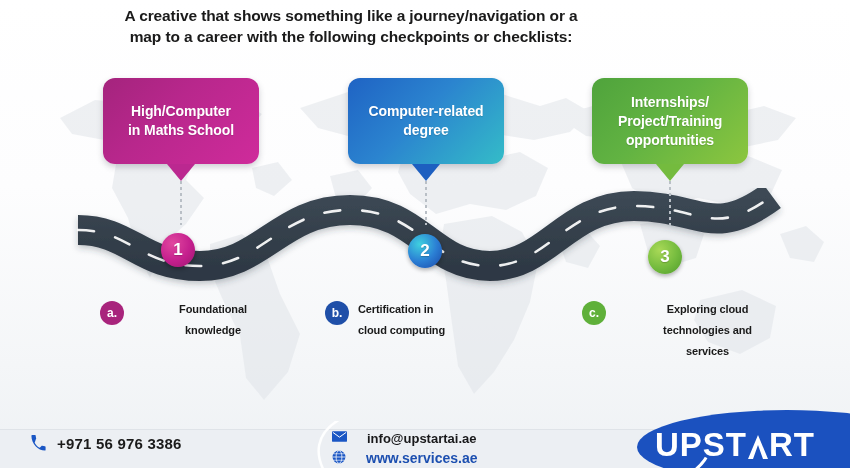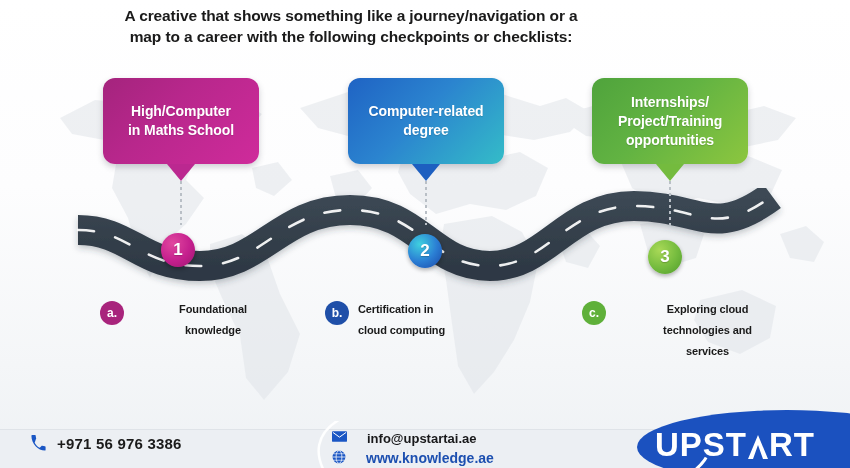--- a/index.html
+++ b/index.html
@@ -267,21 +267,21 @@
         <span class="ctxt">info@upstartai.ae</span>
       </div>
       <div class="contact-row web">
         <svg width="14" height="14" viewBox="0 0 24 24">
           <circle cx="12" cy="12" r="11" fill="#1a56c4"></circle>
           <ellipse cx="12" cy="12" rx="5" ry="11" stroke="#ffffff" stroke-width="1.3" fill="none"></ellipse>
           <line x1="1" y1="12" x2="23" y2="12" stroke="#ffffff" stroke-width="1.3"></line>
           <line x1="2.6" y1="6.5" x2="21.4" y2="6.5" stroke="#ffffff" stroke-width="1.1"></line>
           <line x1="2.6" y1="17.5" x2="21.4" y2="17.5" stroke="#ffffff" stroke-width="1.1"></line>
         </svg>
-        <span class="ctxt">www.knowledge.ae</span>
+        <span class="ctxt">www.services.ae</span>
       </div>
     </div>
   </div>
 
   <div id="logo">
     <div class="ellipse"></div>
     <div class="arcline"></div>
     <div class="wordmark">
       <span>UPST</span><svg width="22" height="26" viewBox="0 0 22 26" style="vertical-align:-4px">
           <path d="M11 1 L21 25 L16 25 L11 11 L6 25 L1 25 Z" fill="#ffffff"></path>

